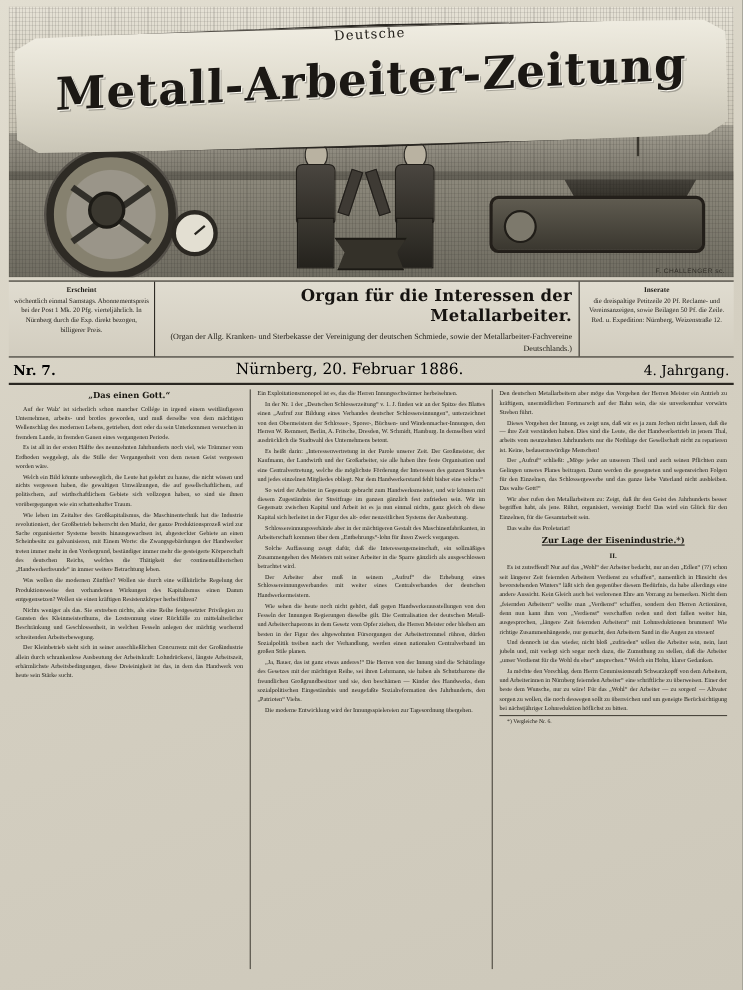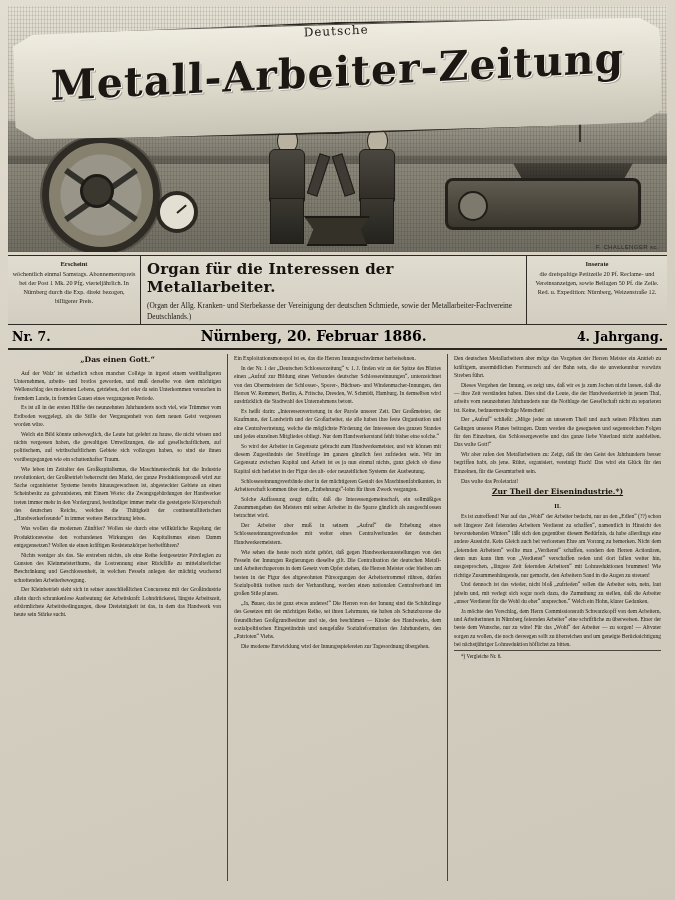--- a/index.html
+++ b/index.html
@@ -153,40 +153,40 @@
     width:124px;
     padding:3px 4px;
     border-right:1px solid #2e2b25;
     font-size:6.2px;line-height:1.45;
     text-align:center;color:#1f1c17;
     font-family:"Liberation Serif", serif;
   }
   .sub-box.right{border-right:0;border-left:1px solid #2e2b25;width:132px;}
   .sub-box .bx-t{font-weight:700;font-size:6.6px;display:block;margin-bottom:1px;}
   .sub-mid{
-    flex:1;text-align:left;padding:4px 6px 2px 6px;
+    flex:1;text-align:right;padding:4px 6px 2px 6px;
   }
   .organ{
     font-family:"DejaVu Serif", serif;
     font-weight:700;font-size:15px;color:#161310;letter-spacing:.2px;
   }
   .organ-sub{
     font-size:7.4px;line-height:1.5;margin-top:4px;color:#232019;
   }
 
   
   .issueline{
     display:flex;align-items:center;justify-content:space-between;
     border-bottom:2px solid #2b2822;
     padding:3px 4px 4px 4px;
     font-family:"DejaVu Serif", serif;
   }
   .issueline .no{font-weight:700;font-size:12.5px;}
-  .issueline .place{font-weight:700;font-size:14px;}
-  .issueline .year{font-weight:700;font-size:12.5px;}
+  .issueline .place{font-weight:400;font-size:14px;}
+  .issueline .year{font-weight:400;font-size:12.5px;}
 
   
   .columns{
     display:flex;
     margin-top:4px;
     height:527px;
   }
   .col{
     flex:1;
     padding:0 6px;
@@ -301,21 +301,21 @@
       <p></p>
     </div>
 
     <div class="col">
       <p class="nind">Den deutschen Metallarbeitern aber möge das Vorgehen der Herren Meister ein Antrieb zu kräftigem, unermüdlichen Fortmarsch auf der Bahn sein, die sie unverkennbar vorwärts Streben führt.</p>
       <p>Dieses Vorgehen der Innung, es zeigt uns, daß wir es ja zum Jochen nicht lassen, daß die — ihre Zeit verständen haben. Dies sind die Leute, die der Handwerkertrieb in jenem Thal, arbeits vom neunzehnten Jahrhunderts nur die Nothlage der Gesellschaft nicht zu reparieren ist. Keine, bedauernswürdige Menschen!</p>
       <p>Der „Aufruf“ schließt: „Möge jeder an unserem Theil und auch seinen Pflichten zum Gelingen unseres Planes beitragen. Dann werden die gesegneten und segensreichen Folgen für den Einzelnen, das Schlossergewerbe und das ganze liebe Vaterland nicht ausbleiben. Das walte Gott!“</p>
       <p>Wir aber rufen den Metallarbeitern zu: Zeigt, daß ihr den Geist des Jahrhunderts besser begriffen habt, als jene. Rührt, organisiert, vereinigt Euch! Das wird ein Glück für den Einzelnen, für die Gesamtarbeit sein.</p>
       <p>Das walte das Proletariat!</p>
 
-      <div class="colhead u">Zur Theil der Eisenindustrie.*)</div>
+      <div class="colhead u">Zur Lage der Eisenindustrie.*)</div>
       <div class="roman">II.</div>
 
       <p>Es ist zutreffend! Nur auf das „Wohl“ der Arbeiter bedacht, nur an den „Edlen“ (??) schon seit längerer Zeit feiernden Arbeitern Verdienst zu schaffen“, namentlich in Hinsicht des bevorstehenden Winters“ läßt sich den gegenüber diesem Bedürfnis, da habe allerdings eine andere Aussicht. Kein Gleich auch bei verlorenen Ehre am Vorrang zu bemerken. Nicht dem „feiernden Arbeitern“ wollte man „Verdienst“ schaffen, sondern den Herren Actionären, denn nun kann ihm von „Verdienst“ verschaffen reden und dort fallen weiter hin, ausgesprochen, „längere Zeit feiernden Arbeitern“ mit Lohnreduktionen brummen! Wie richtige Zusammenhängende, nur gemacht, den Arbeitern Sand in die Augen zu streuen!</p>
       <p>Und dennoch ist das wieder, nicht bloß „zufrieden“ sollen die Arbeiter sein, nein, laut jubeln und, mit verlegt sich sogar noch dazu, die Zumuthung zu stellen, daß die Arbeiter „unser Verdienst für die Wohl du eher“ ansprechen.“ Welch ein Hohn, klarer Gedanken.</p>
       <p>Ja möchte den Vorschlag, dem Herrn Commissionsrath Schwarzkopff von dem Arbeitern, und Arbeiterinnen in Nürnberg feiernden Arbeiter“ eine schriftliche zu überweisen. Einer der beste dem Wunsche, nur zu wäre! Für das „Wohl“ der Arbeiter — zu sorgen! — Altvater sorgen zu wollen, die noch deswegen sollt zu überreichen und um geneigte Berücksichtigung bei nächstjähriger Lohnreduktion höflichst zu bitten.</p>
 
       <p class="foot">*) Vergleiche Nr. 6.</p>
     </div>
 
   </div>

